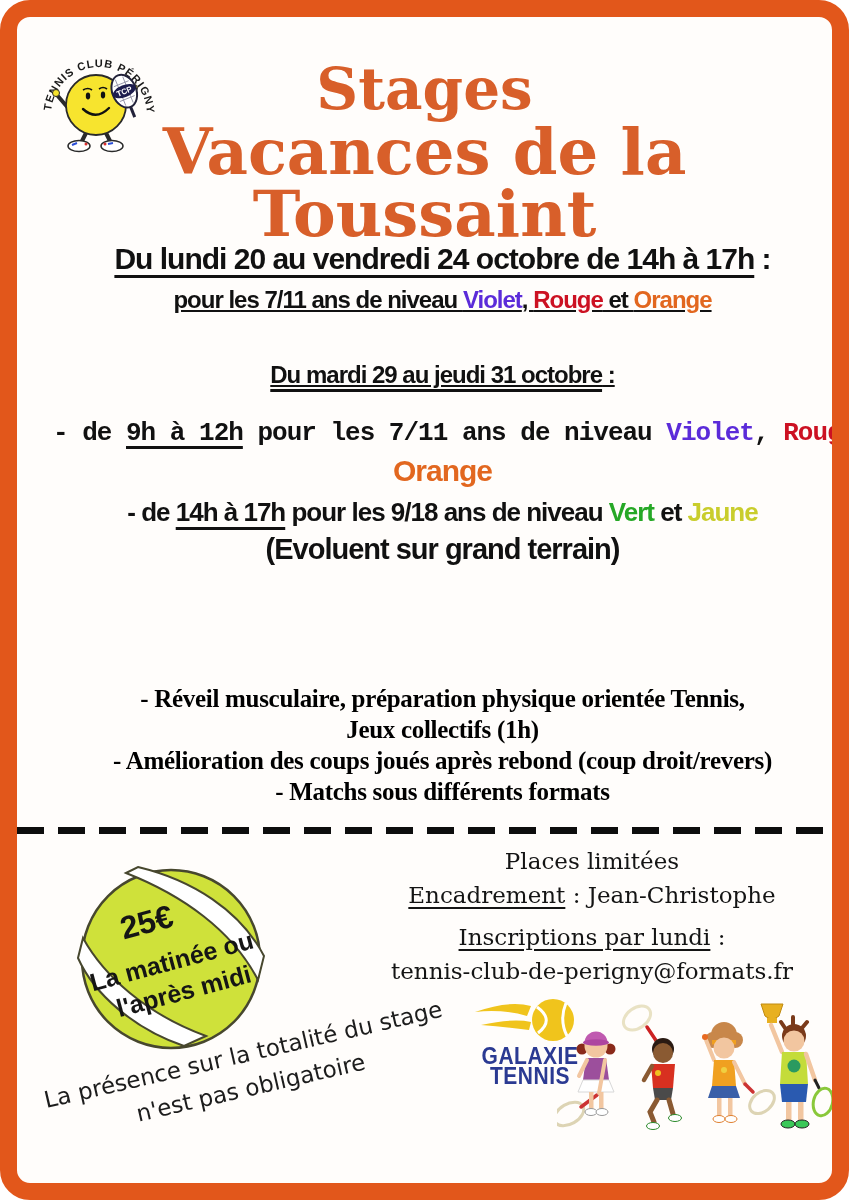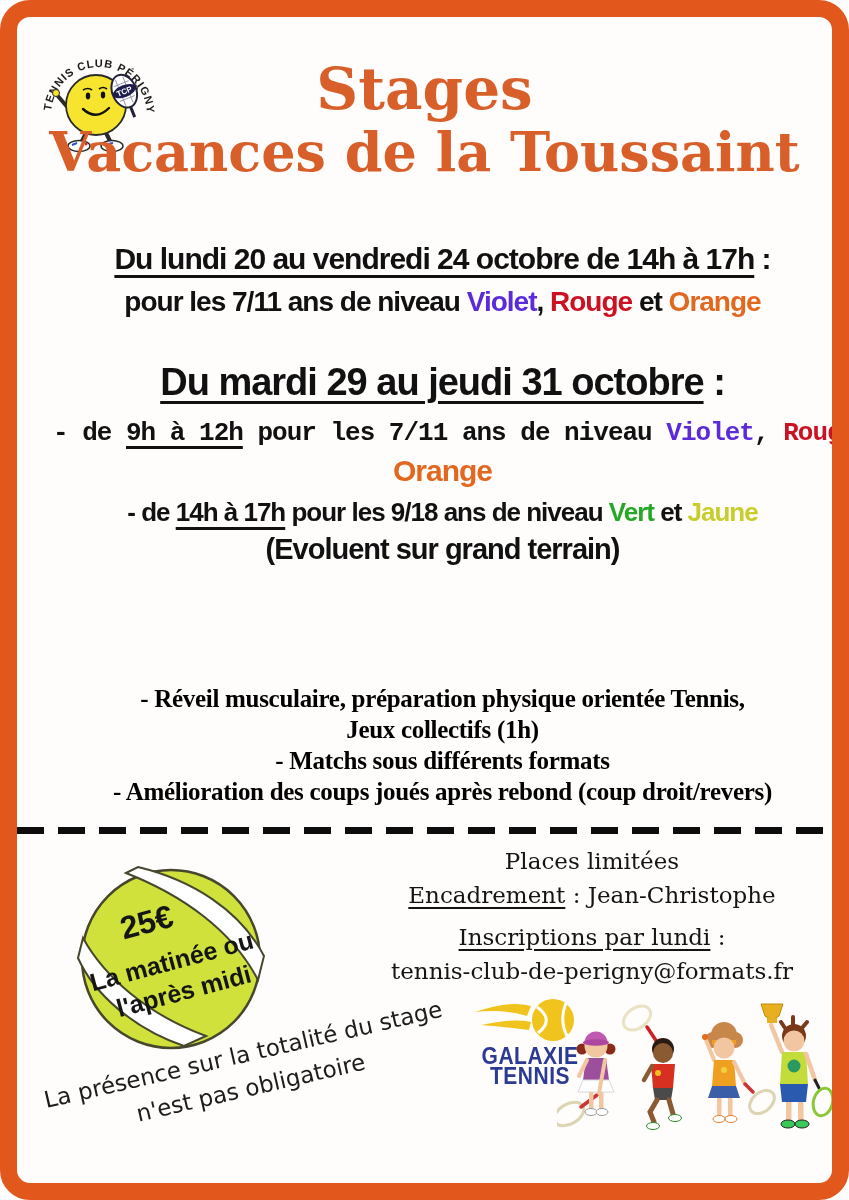--- a/index.html
+++ b/index.html
@@ -13,28 +13,28 @@
     border:17px solid var(--accent);border-radius:30px;overflow:hidden;
   }
   .inner{position:absolute;inset:0;}
   .abs{position:absolute;}
   .center{left:0;right:0;text-align:center;}
   .nowrap{white-space:nowrap;margin-left:36px;}
 
   
   .title{font-family:"DejaVu Serif",serif;font-weight:700;color:var(--title);text-align:center;}
   .title-line1{font-size:58px;line-height:64px;}
-  .title-line2{font-size:54px;line-height:62px;}
+  .title-line2{font-size:64px;line-height:62px;}
 
   
   .h-sans{font-weight:700;color:var(--ink);letter-spacing:-1px;}
   .u{text-decoration:underline;text-decoration-thickness:3px;text-underline-offset:6px;}
   .s1-heading{font-size:30px;}
-  .s1-sub{font-size:28px;}
-  .s2-heading{font-size:38px;}
+  .s1-sub{font-size:24px;text-decoration:underline;}
+  .s2-heading{font-size:24px;text-decoration:underline;}
   .bullet{font-size:26px;}
   .orange-line{font-size:30px;color:var(--orange);}
   .paren-note{font-size:29px;}
   .w-violet{color:var(--violet);} .w-rouge{color:var(--rouge);} .w-orange{color:var(--orange);}
   .w-vert{color:var(--vert);} .w-jaune{color:var(--jaune);}
 
   .programme{font-family:"DejaVu Sans",cursive;font-weight:400;font-size:46px;
     letter-spacing:3px;color:#141414;}
   .program-line{font-family:"Liberation Serif",serif;font-weight:700;font-size:25px;
     line-height:31px;letter-spacing:-0.3px;color:#000000;}
@@ -111,22 +111,22 @@
     <div class="abs center h-sans bullet nowrap" style="top:401px;font-family:Liberation Mono, monospace;"><span>- de </span><span class="u">9h à 12h</span><span> pour les 7/11 ans de niveau </span><span class="w-violet">Violet</span><span>, </span><span class="w-rouge">Rouge</span><span> et</span></div>
     <div class="abs center h-sans orange-line nowrap" style="top:437px;">Orange</div>
 
     <div class="abs center h-sans bullet nowrap" style="top:480px;"><span>- de </span><span class="u">14h à 17h</span><span> pour les 9/18 ans de niveau </span><span class="w-vert">Vert</span><span> et </span><span class="w-jaune">Jaune</span></div>
     <div class="abs center h-sans paren-note nowrap" style="top:516px;">(Evoluent sur grand terrain)</div>
 
 
     <div class="abs center" style="top:666px;">
       <div class="program-line nowrap">- Réveil musculaire, préparation physique orientée Tennis,</div>
       <div class="program-line nowrap">Jeux collectifs (1h)</div>
+      <div class="program-line nowrap">- Amélioration des coups joués après rebond (coup droit/revers)</div>
       <div class="program-line nowrap">- Matchs sous différents formats</div>
-      <div class="program-line nowrap">- Amélioration des coups joués après rebond (coup droit/revers)</div>
     </div>
 
     <div class="abs dashed" style="top:810px;left:0;right:0;"></div>
 
     <div class="abs info" style="top:831px;left:330px;width:490px;">
       <div style="margin-bottom:8px;">Places limitées</div>
       <div style="margin-bottom:16px;"><span class="u">Encadrement</span><span> : Jean-Christophe</span></div>
       <div style="margin-bottom:8px;"><span class="u">Inscriptions par lundi</span><span> :</span></div>
       <div>tennis-club-de-perigny@formats.fr</div>
     </div>

